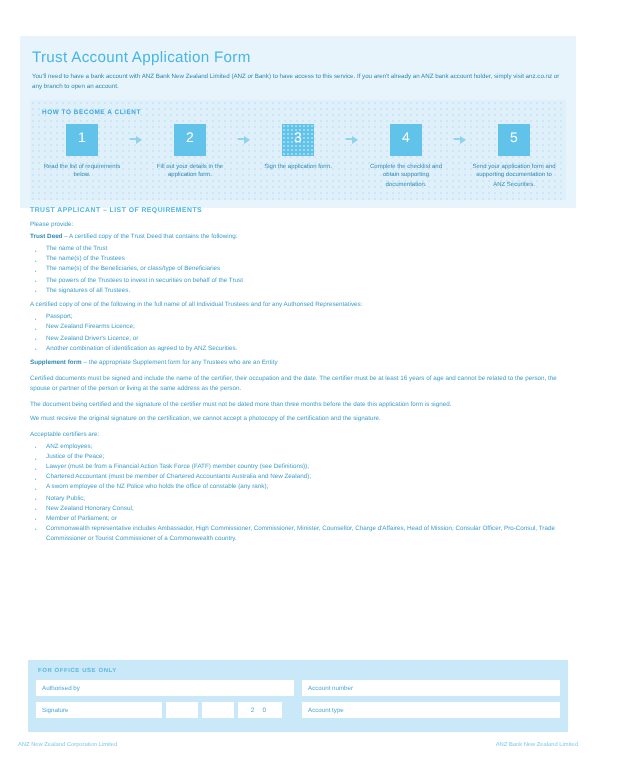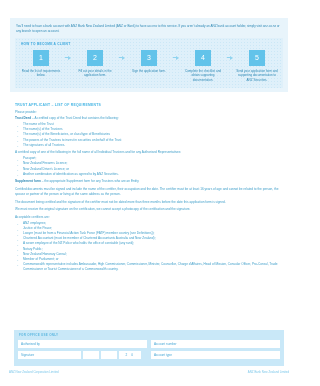--- a/index.html
+++ b/index.html
@@ -214,20 +214,21 @@
     color:#7ec8ea;
     font-size:2.9px;
   }
 </style>
 </head>
 <body>
 
 <div class="page">
 
   <div class="hero">
+    <div class="hero-title">Trust Account Application Form</div>
     <div class="hero-sub">You'll need to have a bank account with ANZ Bank New Zealand Limited (ANZ or Bank) to have access to this service. If you aren't already an ANZ bank account holder, simply visit anz.co.nz or any branch to open an account.</div>
 
     <div class="steps-wrap">
       <div class="steps-head">HOW TO BECOME A CLIENT</div>
       <div class="steps">
 
         <div class="step">
           <div class="step-num">1</div>
           <div class="step-txt">Read the list of requirements below.</div>
         </div>

